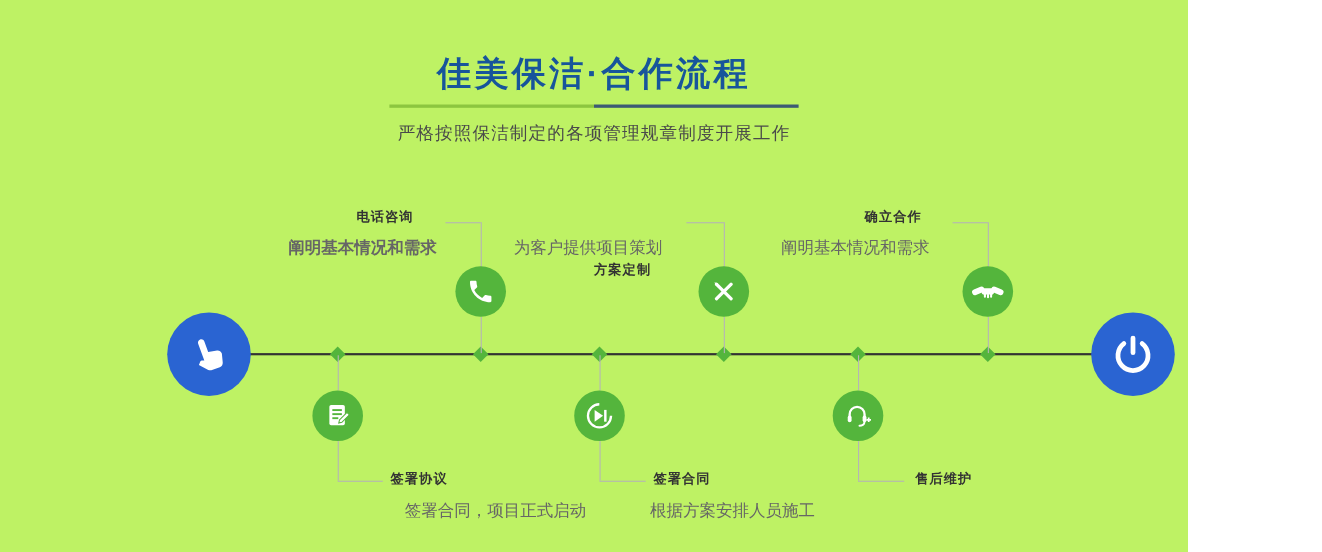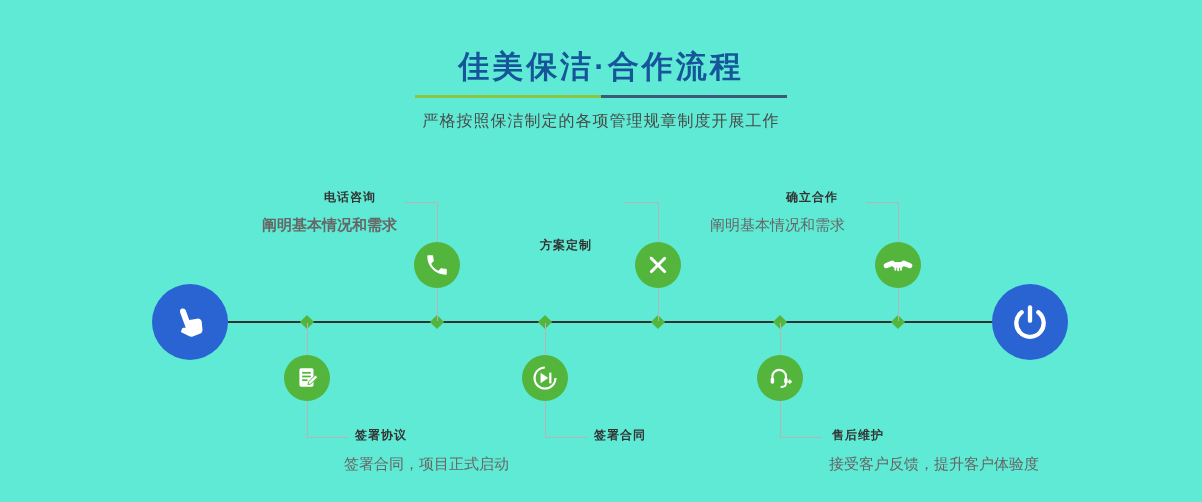--- a/index.html
+++ b/index.html
@@ -1,18 +1,18 @@
 <!DOCTYPE html>
 <html style="--green: #54b53c; --blue: #2a64d2; --title-blue: #17559b; --divider-green: #8cc63f; --divider-dark: #3c5a74; --line-dark: #333333; --connector-gray: #b5b5b5; --text-dark: #333333; --text-gray: #666666;"><head>
 <meta charset="utf-8">
 <style>
   * { margin:0; padding:0; box-sizing:border-box; }
   html,body { background:#fff; }
   body { font-family:"Liberation Sans","DejaVu Sans",sans-serif; }
-  .canvas { position:relative; width:1202px; height:502px; background:#5eead4; overflow:hidden; }
+  .canvas { position:relative; width:1080px; height:502px; background:#bef264; overflow:hidden; }
 
   .page-title {
     position:absolute; top:46px; left:0; width:100%; text-align:center;
     font-size:31px; font-weight:bold; color:var(--title-blue,#17559b); letter-spacing:3px;
   }
   .divider { position:absolute; top:95px; left:50%; transform:translateX(-50%); width:372px; height:3px; display:flex; }
   .divider .half-green { flex:1; background:var(--divider-green,#8cc63f); }
   .divider .half-dark  { flex:1; background:var(--divider-dark,#3c5a74); }
   .subtitle {
     position:absolute; top:111px; left:0; width:100%; text-align:center;
@@ -141,25 +141,26 @@
       <rect x="15.6" y="11.8" width="3" height="5.2" rx="1.5" fill="#fff"></rect>
       <path d="M17 17c0 1.8-2 2.7-3.8 2.7" fill="none" stroke="#fff" stroke-width="1.6" stroke-linecap="round"></path>
       <path d="M19.4 14.6h4M21.4 12.6v4" stroke="#fff" stroke-width="1.5" transform="scale(0.9) translate(1.2 2.2)"></path>
     </svg>
   </div>
 
   <div class="step-title" style="left:324px; top:189px;">电话咨询</div>
   <div class="step-desc" style="left:262px; top:216px;font-weight:bold;">阐明基本情况和需求</div>
 
   <div class="step-title" style="left:540px; top:189px;margin-top:48px;">方案定制</div>
+  <div class="step-desc" style="left:467px; top:216px;">为客户提供项目策划</div>
 
   <div class="step-title" style="left:786px; top:189px;">确立合作</div>
   <div class="step-desc" style="left:710px; top:216px;">阐明基本情况和需求</div>
 
   <div class="step-title" style="left:355px; top:427px;">签署协议</div>
-  <div class="step-desc" style="left:344px; top:455px;">签署合同，项目正式启动</div>
+  <div class="step-desc" style="left:368px; top:455px;">签署合同，项目正式启动</div>
 
   <div class="step-title" style="left:594px; top:427px;">签署合同</div>
+  <div class="step-desc" style="left:591px; top:455px;">根据方案安排人员施工</div>
 
   <div class="step-title" style="left:832px; top:427px;">售后维护</div>
-  <div class="step-desc" style="left:829px; top:455px;">接受客户反馈，提升客户体验度</div>
 
 </div>
 
 </body></html>

